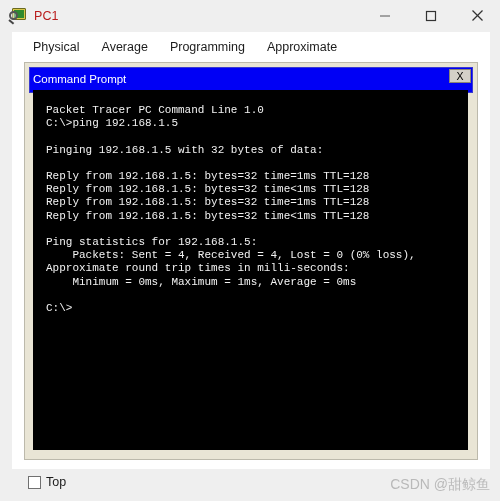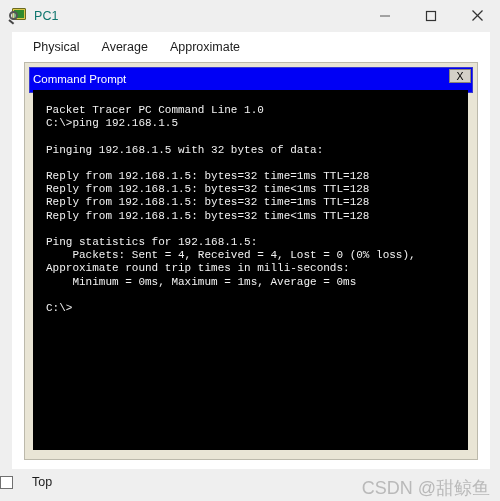--- a/index.html
+++ b/index.html
@@ -65,21 +65,21 @@
   #pc-icon .handle {
     position: absolute;
     left: 0px; top: 11px;
     width: 6px; height: 2px;
     background: #444;
     transform: rotate(40deg);
     transform-origin: left center;
   }
   #window-title {
     font-size: 12.5px;
-    color: #0f766e;
+    color: #b91c1c;
     letter-spacing: 0.1px;
     white-space: nowrap;
   }
   #window-controls {
     margin-left: auto;
     display: flex;
     height: 31px;
   }
   .wbtn {
     width: 46px;
@@ -201,42 +201,42 @@
   #bottom-bar {
     position: absolute;
     left: 0;
     top: 469px;
     width: 500px;
     height: 32px;
     background: #efefef;
   }
   #top-check-wrap {
     position: absolute;
-    left: 0;
+    left: 28px;
     top: 6px;
     display: flex;
     align-items: center;
-    gap: 19px;
+    gap: 5px;
   }
   #top-checkbox {
     width: 13px;
     height: 13px;
     background: #ffffff;
     border: 1px solid #707070;
     box-sizing: border-box;
   }
   #top-label {
     font-size: 12.5px;
     color: #1b1b1b;
   }
   #watermark {
     position: absolute;
     right: 10px;
     top: 7px;
-    font-size: 18px;
+    font-size: 14px;
     color: #b9b9b9;
     white-space: nowrap;
   }
 </style>
 </head>
 <body>
 
 <div id="titlebar">
   <div id="title-left">
     <span id="pc-icon">
@@ -270,20 +270,23 @@
 <div id="content-panel">
 
   <div id="tabs">
     <div class="tab">
       <span>Physical</span>
     </div>
     <div class="tab">
       <span>Average</span>
     </div>
     <div class="tab">
+      <span>Programming</span>
+    </div>
+    <div class="tab">
       <span>Approximate</span>
     </div>
   </div>
 
   <div id="term-frame">
     <div id="cmd-titlebar">
       <span id="cmd-title">Command Prompt</span>
       <div id="cmd-close">X</div>
     </div>
     <div id="terminal">

